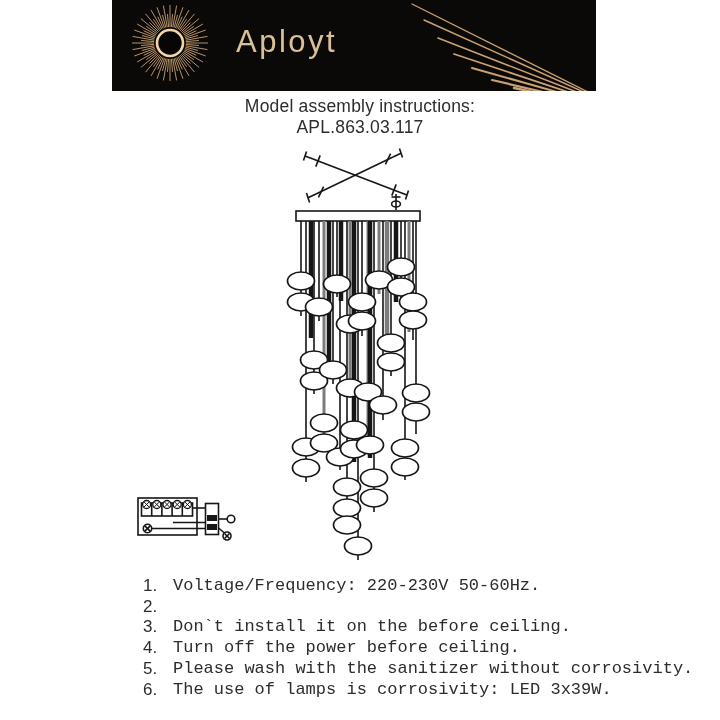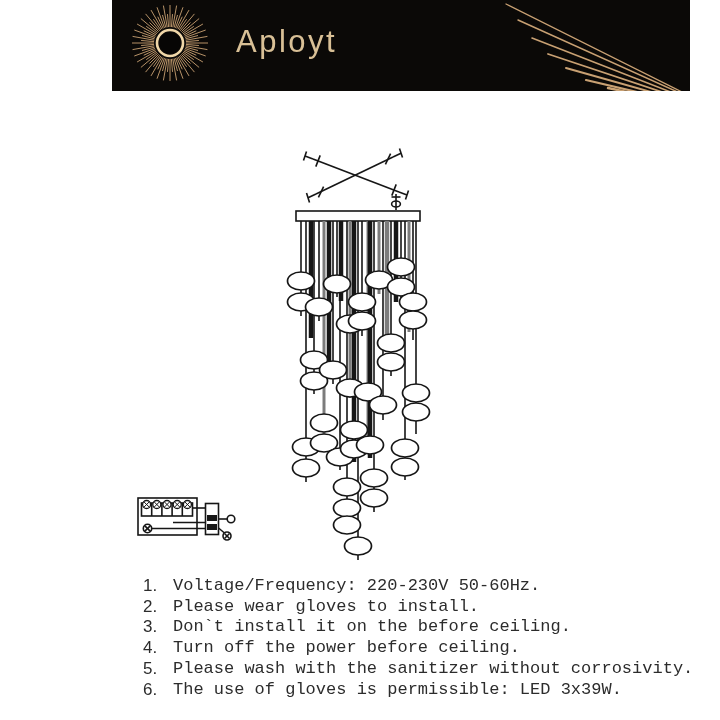--- a/index.html
+++ b/index.html
@@ -2,21 +2,21 @@
 <html><head>
 <meta charset="utf-8">
 <style>
   html,body{margin:0;padding:0;}
   body{
     width:720px;height:720px;background:#ffffff;position:relative;overflow:hidden;
     font-family:"Liberation Sans", sans-serif;color:#2d2d2d;
   }
   
   .brand-band{
-    position:absolute;left:112px;top:0;width:578px;height:91px;
+    position:absolute;left:112px;top:0;width:484px;height:91px;
     background:#0b0907;overflow:hidden;
   }
   .logo-star{position:absolute;left:0;top:0;width:120px;height:91px;}
   .brand-word{
     position:absolute;left:124px;top:24px;
     font-size:31px;font-weight:400;letter-spacing:2.5px;color:#d9c096;
   }
   .corner-rays{position:absolute;right:0;top:0;width:200px;height:91px;}
   
   .title-block{position:absolute;left:0;top:96px;width:720px;text-align:center;}
@@ -120,20 +120,22 @@
       <line x1="76" y1="68" x2="232" y2="112" stroke="#c9a173" stroke-width="2" stroke-linecap="round"></line>
       <line x1="96" y1="80" x2="232" y2="112" stroke="#c9a173" stroke-width="2.2" stroke-linecap="round"></line>
       <line x1="118" y1="88" x2="232" y2="112" stroke="#c9a173" stroke-width="2.4" stroke-linecap="round"></line>
       <line x1="142" y1="93" x2="232" y2="112" stroke="#c9a173" stroke-width="2.6" stroke-linecap="round"></line>
       <line x1="166" y1="97" x2="232" y2="112" stroke="#c9a173" stroke-width="2.8" stroke-linecap="round"></line>
       <line x1="188" y1="100" x2="232" y2="112" stroke="#c9a173" stroke-width="3" stroke-linecap="round"></line>
     </svg>
 </div>
 
 <div class="title-block">
+  <div class="title-line">Model assembly instructions:</div>
+  <div class="title-line">APL.863.03.117</div>
 </div>
 
 <svg class="figure-layer" viewBox="0 0 720 720">
 
   <g>
     <line class="ln" x1="313" y1="159" x2="399" y2="192" stroke-width="4.6"></line>
     <line class="ln" x1="393" y1="157" x2="316" y2="194" stroke-width="4.6"></line>
     <line class="ln" x1="315.8" y1="166.6" x2="320.2" y2="155.4" stroke-width="1.8"></line>
     <line class="ln" x1="391.8" y1="195.6" x2="396.2" y2="184.4" stroke-width="1.8"></line>
     <line class="ln" x1="385.4" y1="164.4" x2="390.6" y2="153.6" stroke-width="1.8"></line>
@@ -269,32 +271,31 @@
 </svg>
 
 <div class="instructions">
   <ol>
     <li>
       <span class="num">1.</span>
       <span class="txt">Voltage/Frequency: 220-230V 50-60Hz.</span>
     </li>
     <li>
       <span class="num">2.</span>
-      <span class="txt">Please wear gloves to install.</span>
     </li>
     <li>
       <span class="num">3.</span>
       <span class="txt">Don`t install it on the before ceiling.</span>
     </li>
     <li>
       <span class="num">4.</span>
       <span class="txt">Turn off the power before ceiling.</span>
     </li>
     <li>
       <span class="num">5.</span>
       <span class="txt">Please wash with the sanitizer without corrosivity.</span>
     </li>
     <li>
       <span class="num">6.</span>
-      <span class="txt">The use of gloves is permissible: LED 3x39W.</span>
+      <span class="txt">The use of lamps is corrosivity: LED 3x39W.</span>
     </li>
   </ol>
 </div>
 
 </body></html>

